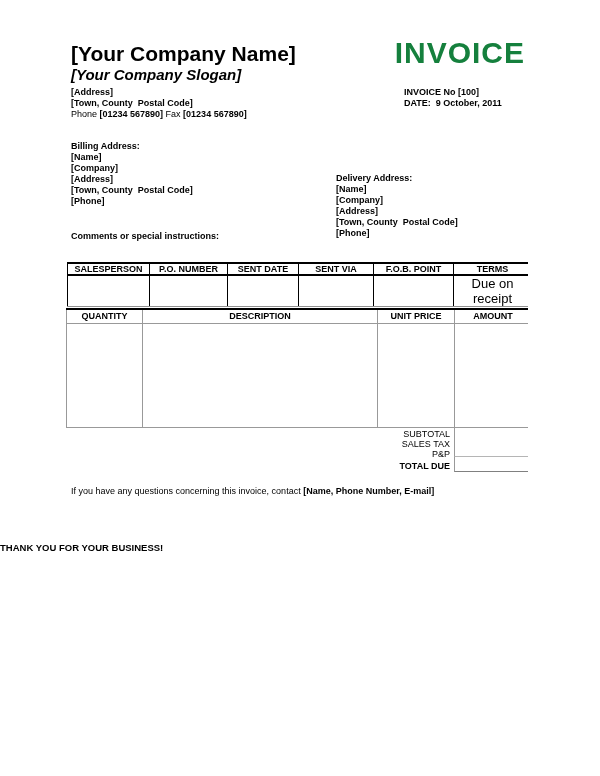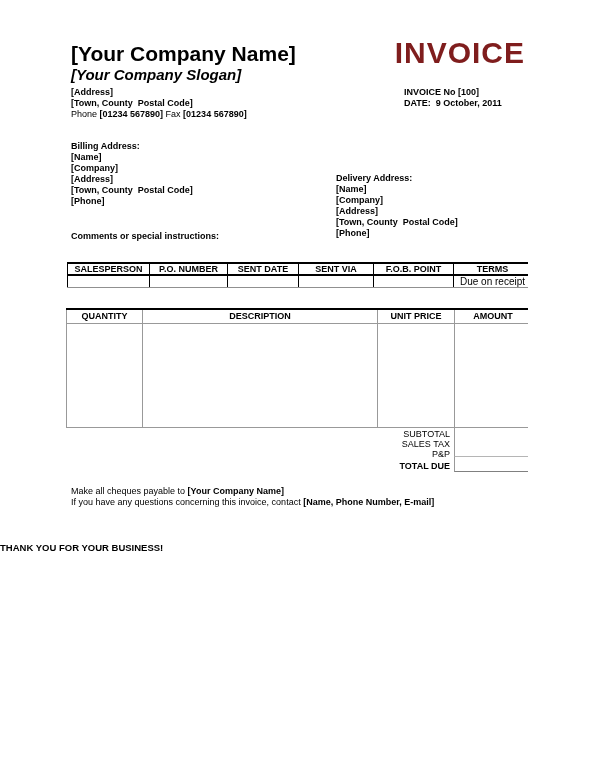--- a/index.html
+++ b/index.html
@@ -68,21 +68,21 @@
     border-bottom: 2px solid #000;
     height: 12px;
     font-size: 9px; font-weight: bold;
     text-align: center; vertical-align: middle;
     padding: 0 2px;
   }
   .info-table td {
     border: 1px solid #000;
     border-bottom: 1px solid #909090;
     height: 11px;
-    font-size: 10px; font-weight: normal;
+    font-size: 13px; font-weight: normal;
     text-align: center; vertical-align: middle;
     padding: 0 2px;
   }
 
   .items-table {
     left: 66px; top: 308px; width: 465px;
     border-top: 2px solid #000;
   }
   .items-table th {
     border: 1px solid #999999;
@@ -126,21 +126,21 @@
     text-align: left;
     font-size: 9.5px; font-weight: bold;
   }
 </style>
 </head>
 <body>
 
 <div class="page">
 
   <div class="abs company-name" data-bind="header.company_name">[Your Company Name]</div>
-  <div class="abs invoice-title" data-bind="header.invoice_title" style="color:#7f1d1d;">INVOICE</div>
+  <div class="abs invoice-title" data-bind="header.invoice_title" style="color:#15803d;">INVOICE</div>
   <div class="abs slogan" data-bind="header.company_slogan">[Your Company Slogan]</div>
 
   <div class="abs addr-block">
     <div data-bind="header.address_line1">[Address]</div>
     <div data-bind="header.address_line2">[Town, County  Postal Code]</div>
     <div class="phone-line"><span class="reg" data-bind="header.phone_prefix">Phone </span><span data-bind="header.phone_number">[01234 567890]</span><span class="reg" data-bind="header.fax_prefix"> Fax </span><span data-bind="header.fax_number">[01234 567890]</span></div>
   </div>
 
   <div class="abs invoice-meta">
     <div data-bind="header.invoice_no">INVOICE No [100]</div>
@@ -227,19 +227,18 @@
     <div data-bind="totals.subtotal_label">SUBTOTAL</div>
     <div data-bind="totals.sales_tax_label">SALES TAX</div>
     <div data-bind="totals.pp_label">P&amp;P</div>
     <div class="total-due" data-bind="totals.total_due_label">TOTAL DUE</div>
   </div>
 
   <div class="abs amount-box sub" data-bind="totals.subtotal_value"></div>
   <div class="abs amount-box total" data-bind="totals.total_due_value"></div>
 
   <div class="abs footer-notes">
-    <div><span data-bind="footer.cheques_prefix">Make all cheques payable to </span><b data-bind="footer.cheques_name">[Your Company Name]</b></div>
     <div><span data-bind="footer.questions_prefix">If you have any questions concerning this invoice, contact </span><b data-bind="footer.questions_contact">[Name, Phone Number, E-mail]</b></div>
   </div>
 
   <div class="abs thanks-line" data-bind="footer.thanks">THANK YOU FOR YOUR BUSINESS!</div>
 
 </div>
 
 </body></html>

